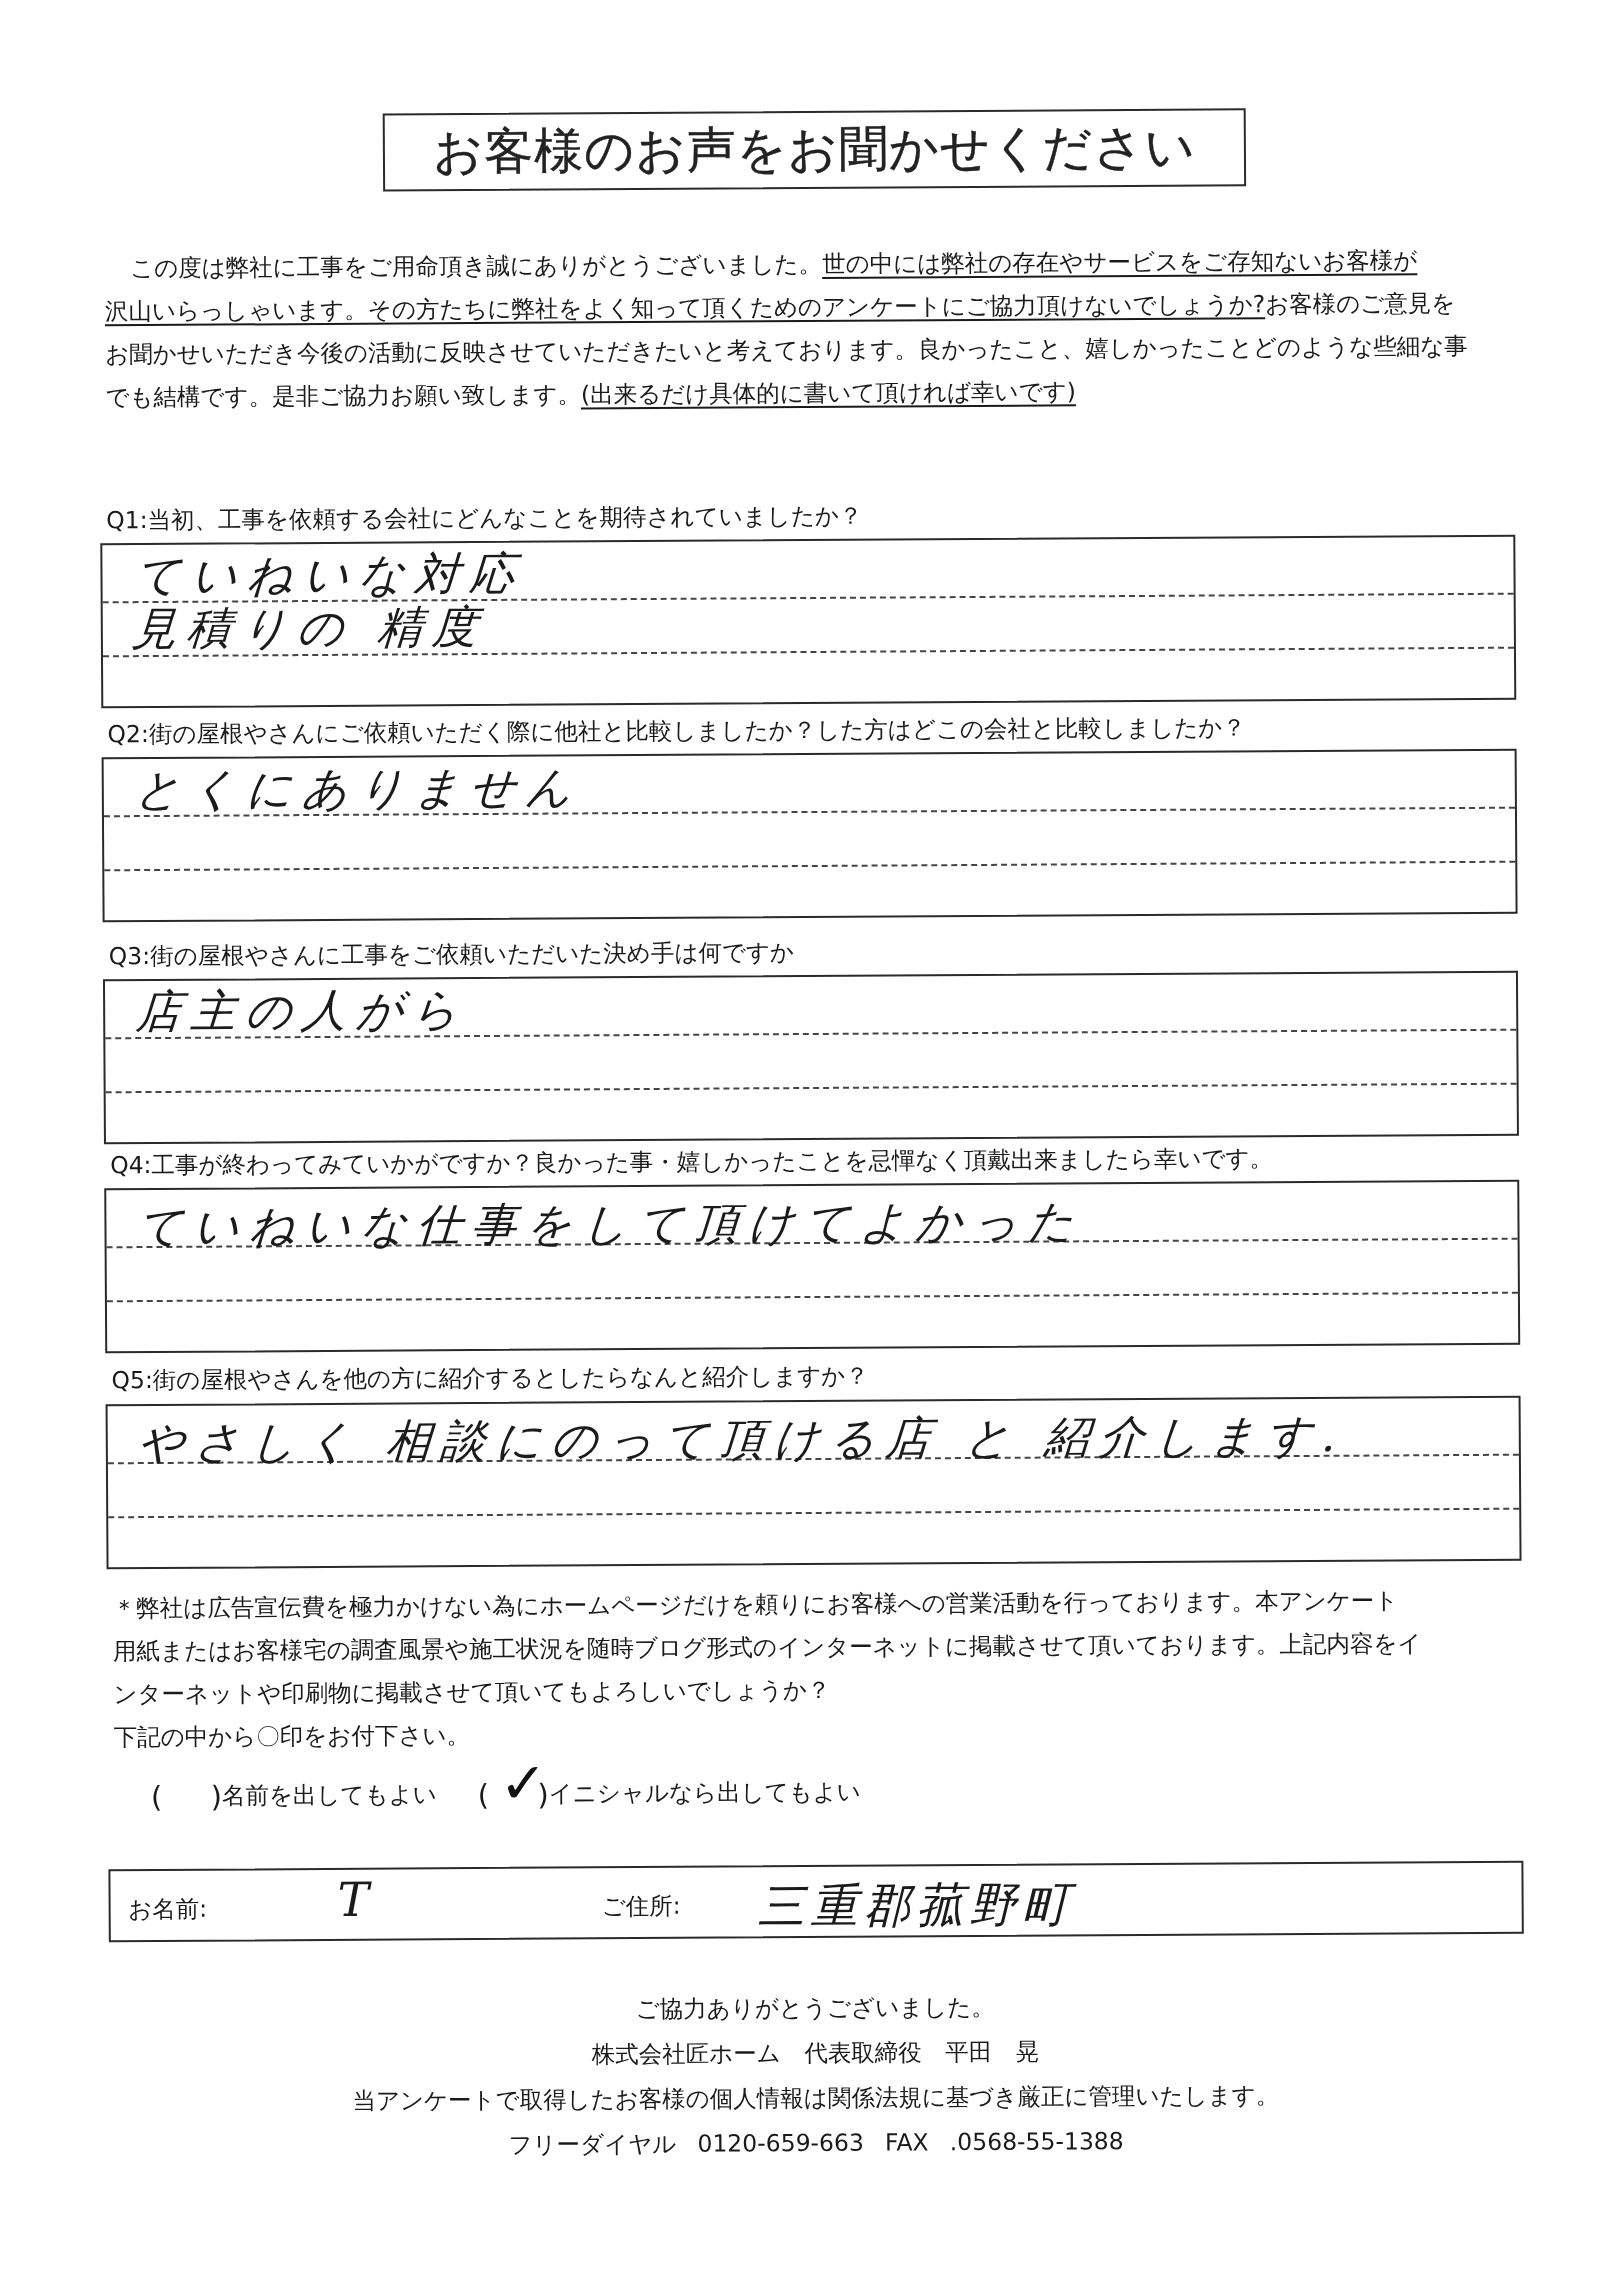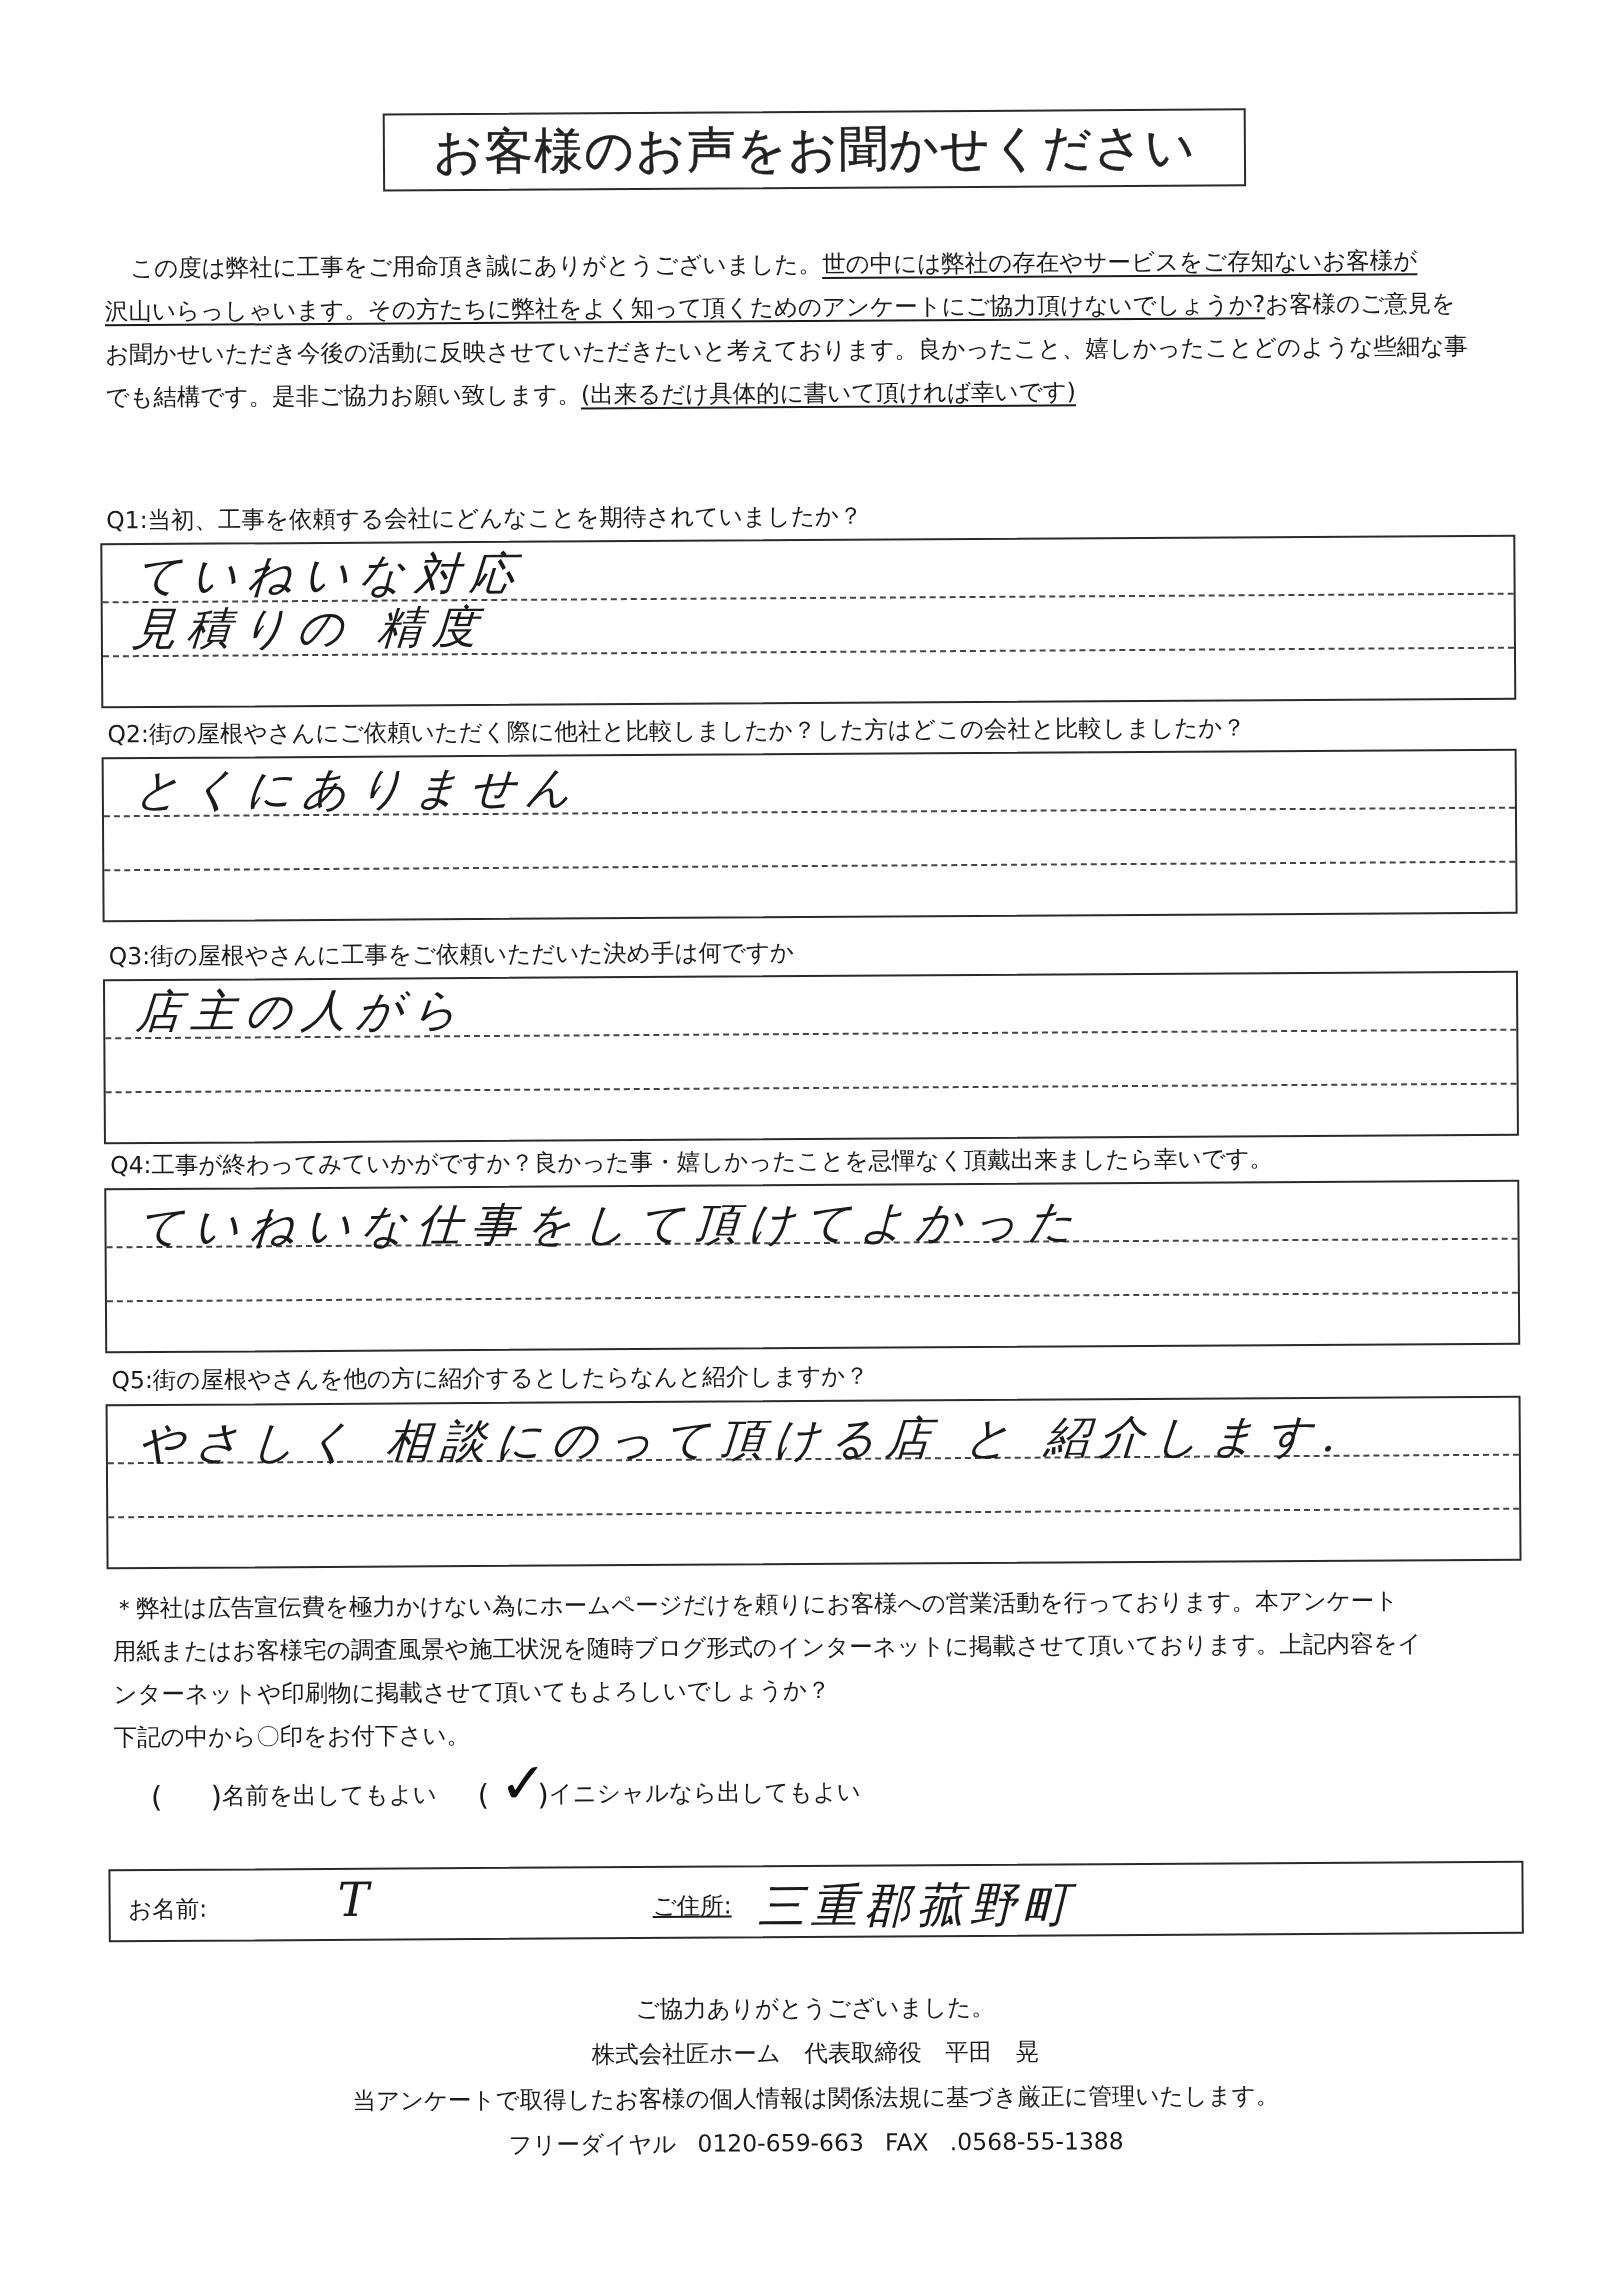--- a/index.html
+++ b/index.html
@@ -147,21 +147,21 @@
       <span class="paren">
         <span class="check">✓</span>
       </span>
       <span>イニシャルなら出してもよい</span>
     </span>
   </div>
 
   <div class="info-box">
     <span class="info-label" style="left:17.6px;">お名前:</span>
     <span class="info-value" style="left:227px;">T</span>
-    <span class="info-label" style="left:542px;text-decoration:underline;">ご住所:</span>
+    <span class="info-label" style="left:491px;">ご住所:</span>
     <span class="info-value" style="left:647px; top:7.8px;">三重郡菰野町</span>
   </div>
 
   <div class="footer">
     <p>ご協力ありがとうございました。</p>
     <p class="spaced">株式会社匠ホーム　代表取締役　平田　晃</p>
     <p>当アンケートで取得したお客様の個人情報は関係法規に基づき厳正に管理いたします。</p>
     <p class="spaced">フリーダイヤル  0120-659-663  FAX .0568-55-1388</p>
   </div>
 

